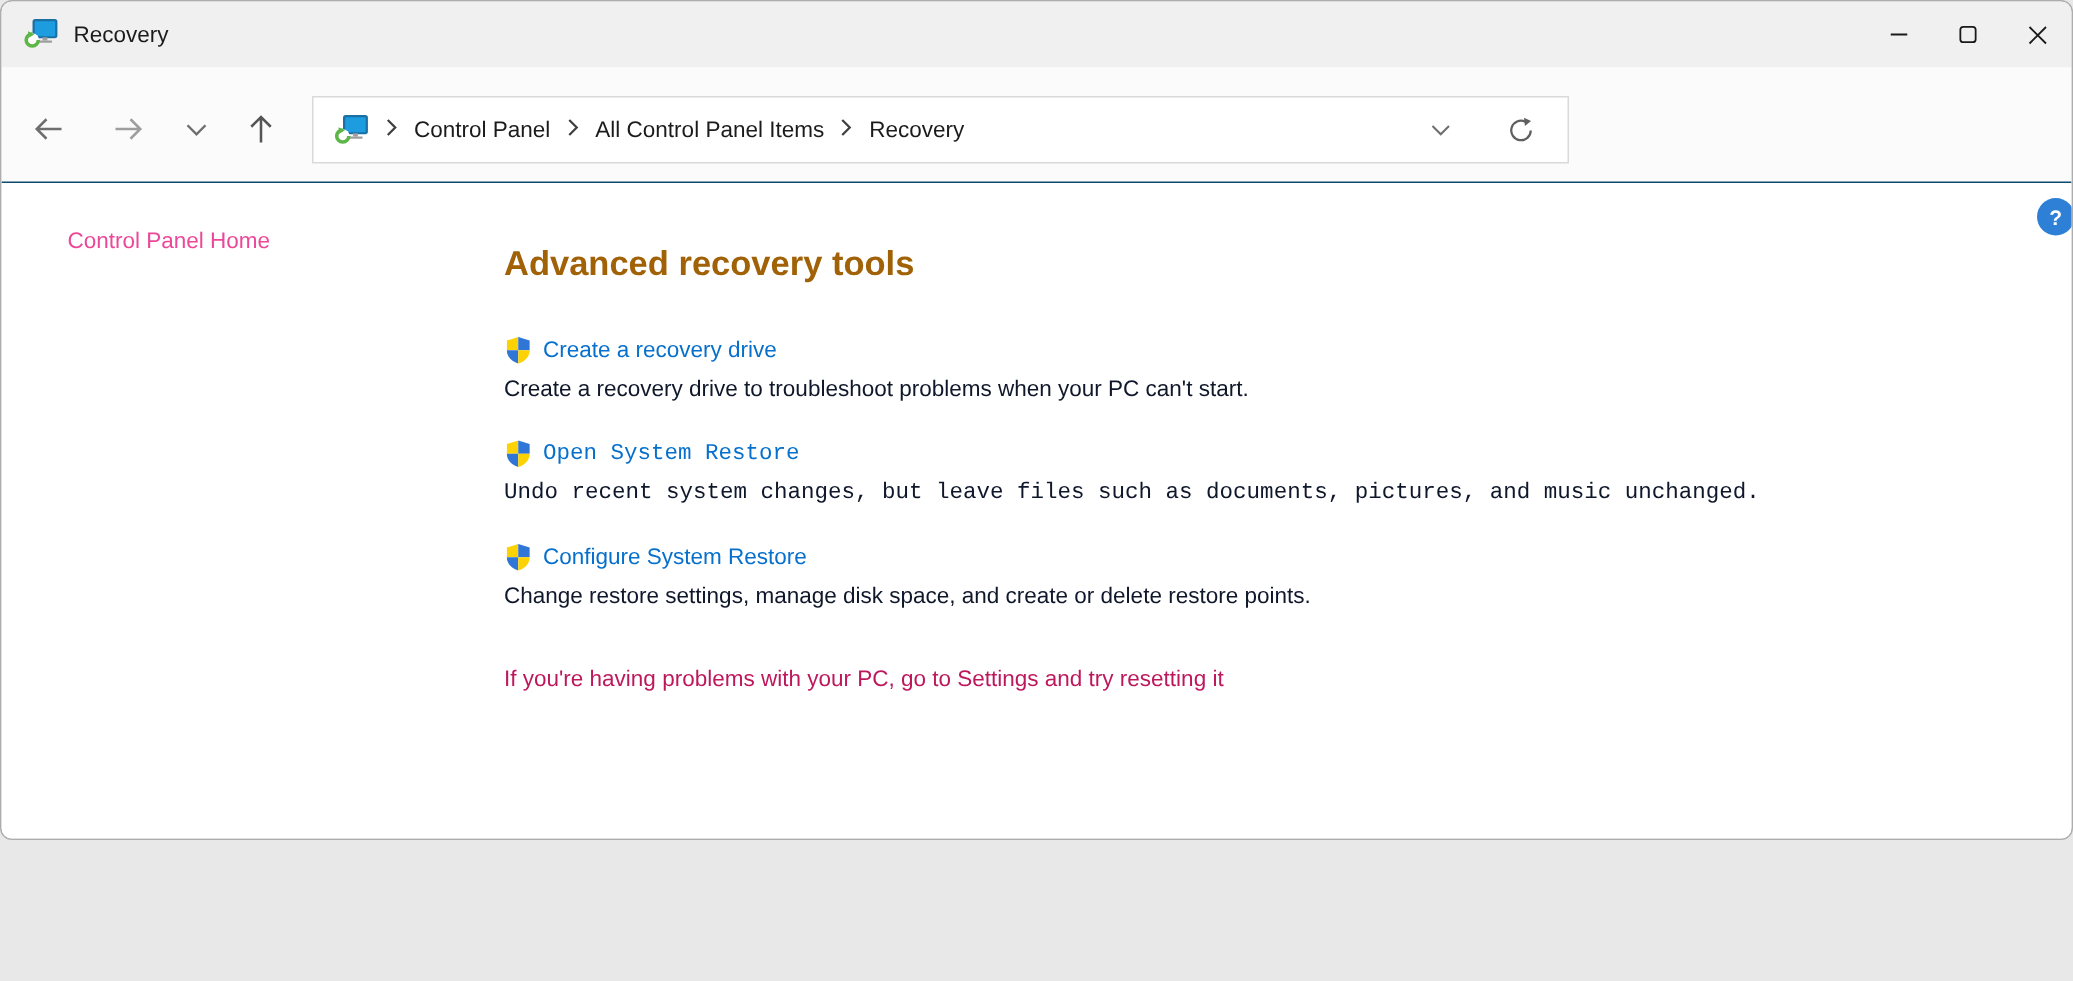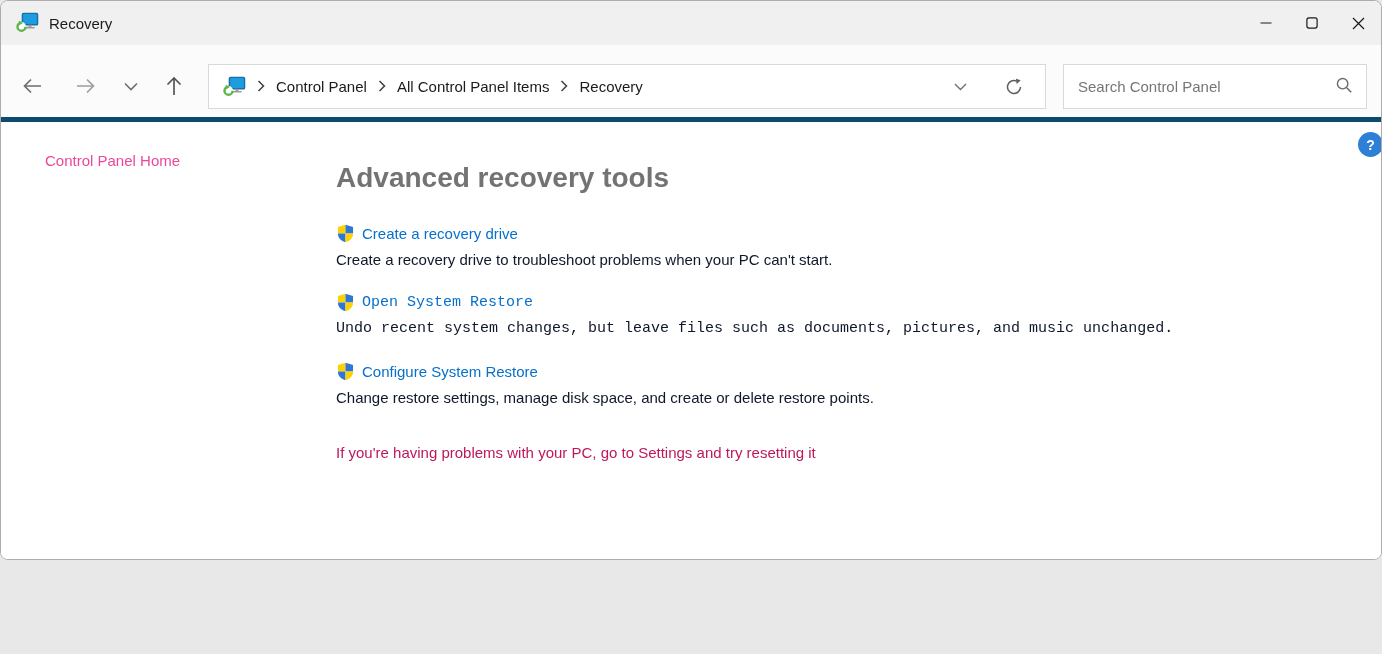--- a/index.html
+++ b/index.html
@@ -14,21 +14,21 @@
     position: absolute; top: 0; left: 0; right: 0; height: 44px;
     background: #f0f0f0; display: flex; align-items: center;
   }
   .titlebar .app-icon { margin-left: 14px; width: 24px; height: 22px; }
   .titlebar .title { margin-left: 10px; font-size: 15px; color: #1b1b1b; }
   .win-controls { position: absolute; right: 0; top: 0; height: 44px; display: flex; }
   .win-btn { width: 46px; height: 44px; display: flex; align-items: center; justify-content: center; background: transparent; border: none; cursor: default; }
   
   .navbar {
     position: absolute; top: 44px; left: 0; right: 0; height: 77px;
-    background: #fbfbfb; border-bottom: 5px solid #0c4a6e;
+    background: #fbfbfb; border-bottom: 1px solid #0c4a6e;
   }
   .nav-icon-btn { position: absolute; top: 66px; width: 34px; height: 34px; margin-top: -36px; display: flex; align-items: center; justify-content: center; background: transparent; border: none; }
   .nav-back   { left: 14px;  top: 60px; }
   .nav-fwd    { left: 68px;  top: 60px; }
   .nav-chev   { left: 113px; top: 60px; }
   .nav-up     { left: 156px; top: 60px; }
   .addressbar {
     position: absolute; left: 207px; top: 19px; width: 838px; height: 45px;
     background: #ffffff; border: 1px solid #d9d9d9; display: flex; align-items: center;
   }
@@ -50,21 +50,21 @@
   
   .content { position: absolute; top: 122px; left: 0; right: 0; bottom: 0; background: #ffffff; }
   .help-btn {
     position: absolute; top: 9px; left: 1357px; width: 25px; height: 25px; border-radius: 50%;
     background: #2e80d6; color: #ffffff; font-size: 14px; font-weight: bold;
     display: flex; align-items: center; justify-content: center; border: none;
   }
   .sidebar-home { position: absolute; left: 44px; top: 29px; font-size: 15px; color: #ec4899; cursor: pointer; }
   .see-also    { position: absolute; left: 44px; top: 448px; font-size: 15px; color: #6d6d6d; }
   .file-history{ position: absolute; left: 44px; top: 482px; font-size: 15px; color: #21316e; cursor: pointer; text-decoration: underline; }
-  .main-heading { position: absolute; left: 335px; top: 39px; font-size: 28px; color: #737373; }
+  .main-heading { position: absolute; left: 335px; top: 39px; font-size: 23px; color: #a16207; }
   .task { position: absolute; left: 335px; width: 860px; }
   .task-1 { top: 101px; }
   .task-2 { top: 170px; font-family: Liberation Mono, monospace; }
   .task-3 { top: 239px; }
   .task-link-row { display: flex; align-items: center; gap: 7px; }
   .task-link { font-size: 15px; color: #0670cc; cursor: pointer; }
   .task-desc { margin-top: 8px; font-size: 15px; color: #0f172a; }
   .reset-link { position: absolute; left: 335px; top: 321px; font-size: 15px; color: #be185d; cursor: pointer; }
 </style>
 </head>
@@ -169,29 +169,20 @@
           </svg>
       </button>
       <button class="addr-refresh">
         <svg width="18" height="18" viewBox="0 0 18 18">
           <path d="M15.5 9 A6.5 6.5 0 1 1 11.8 3.1" fill="none" stroke="#5f5f5f" stroke-width="1.5"></path>
           <path d="M11 0.5 L15.7 2.6 L11.6 6 Z" fill="#5f5f5f"></path>
         </svg>
       </button>
     </div>
 
-    <div class="searchbox">
-      <input type="text" placeholder="Search Control Panel" style="">
-      <span class="search-glyph">
-        <svg width="18" height="18" viewBox="0 0 20 20">
-          <circle cx="8.5" cy="8.5" r="5.8" fill="none" stroke="#6b6b6b" stroke-width="1.6"></circle>
-          <line x1="13" y1="13" x2="18" y2="18" stroke="#6b6b6b" stroke-width="1.8"></line>
-        </svg>
-      </span>
-    </div>
   </div>
 
   <div class="content">
 
     <button class="help-btn">
       <span>?</span>
     </button>
 
     <div class="sidebar-home">Control Panel Home</div>
     <div class="see-also">See also</div>

